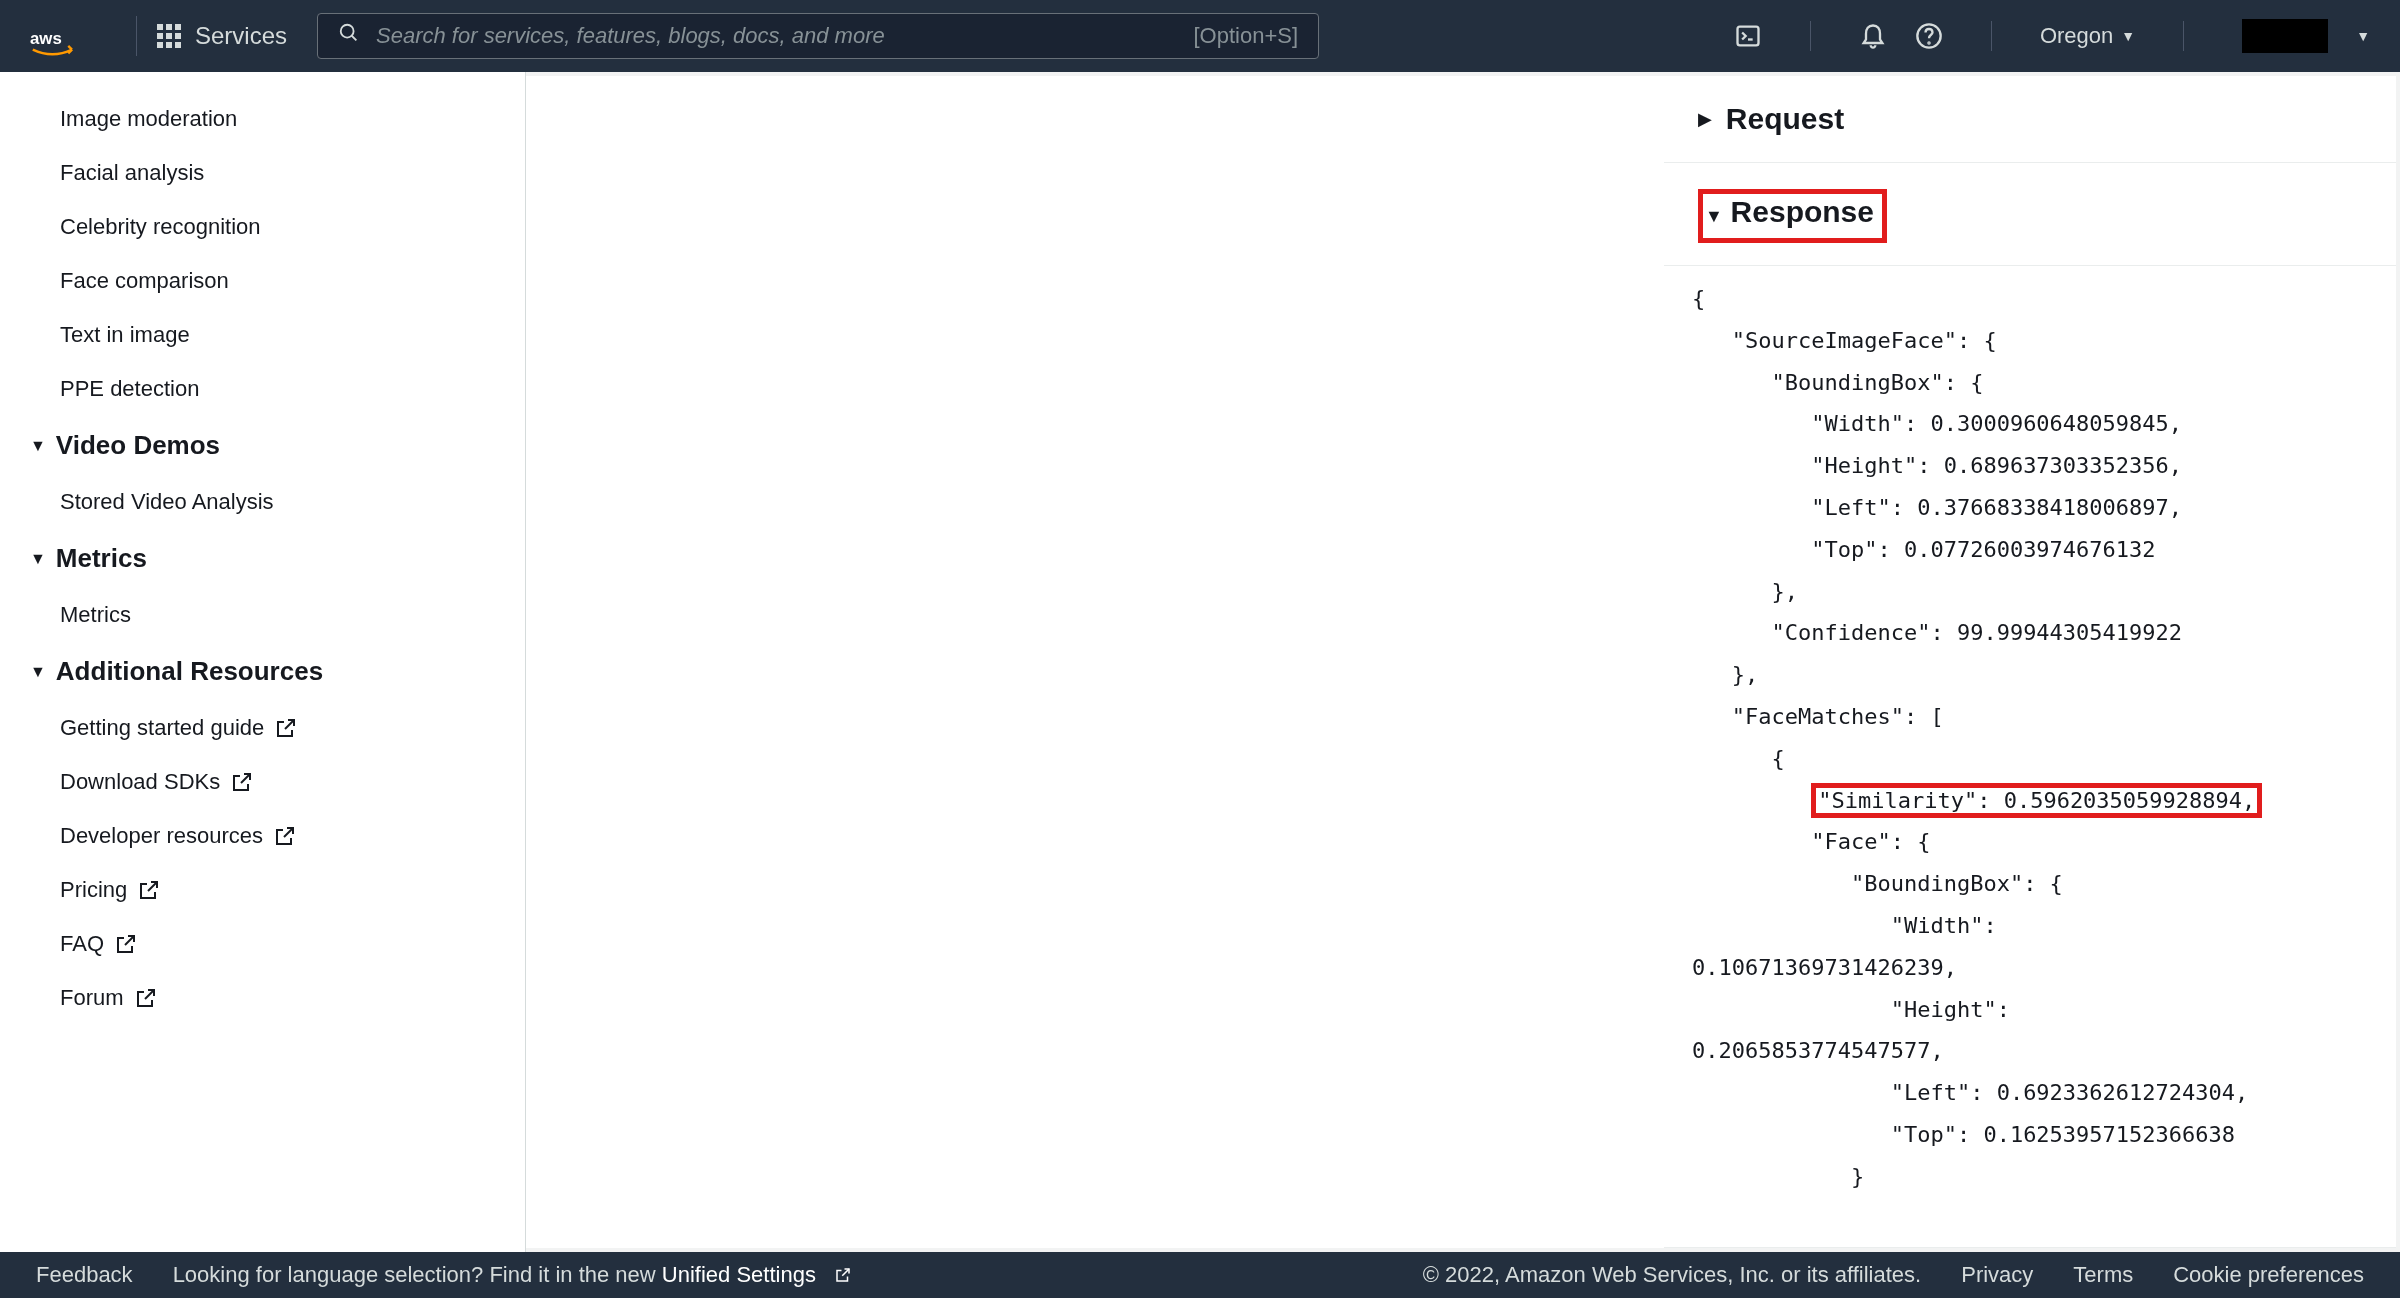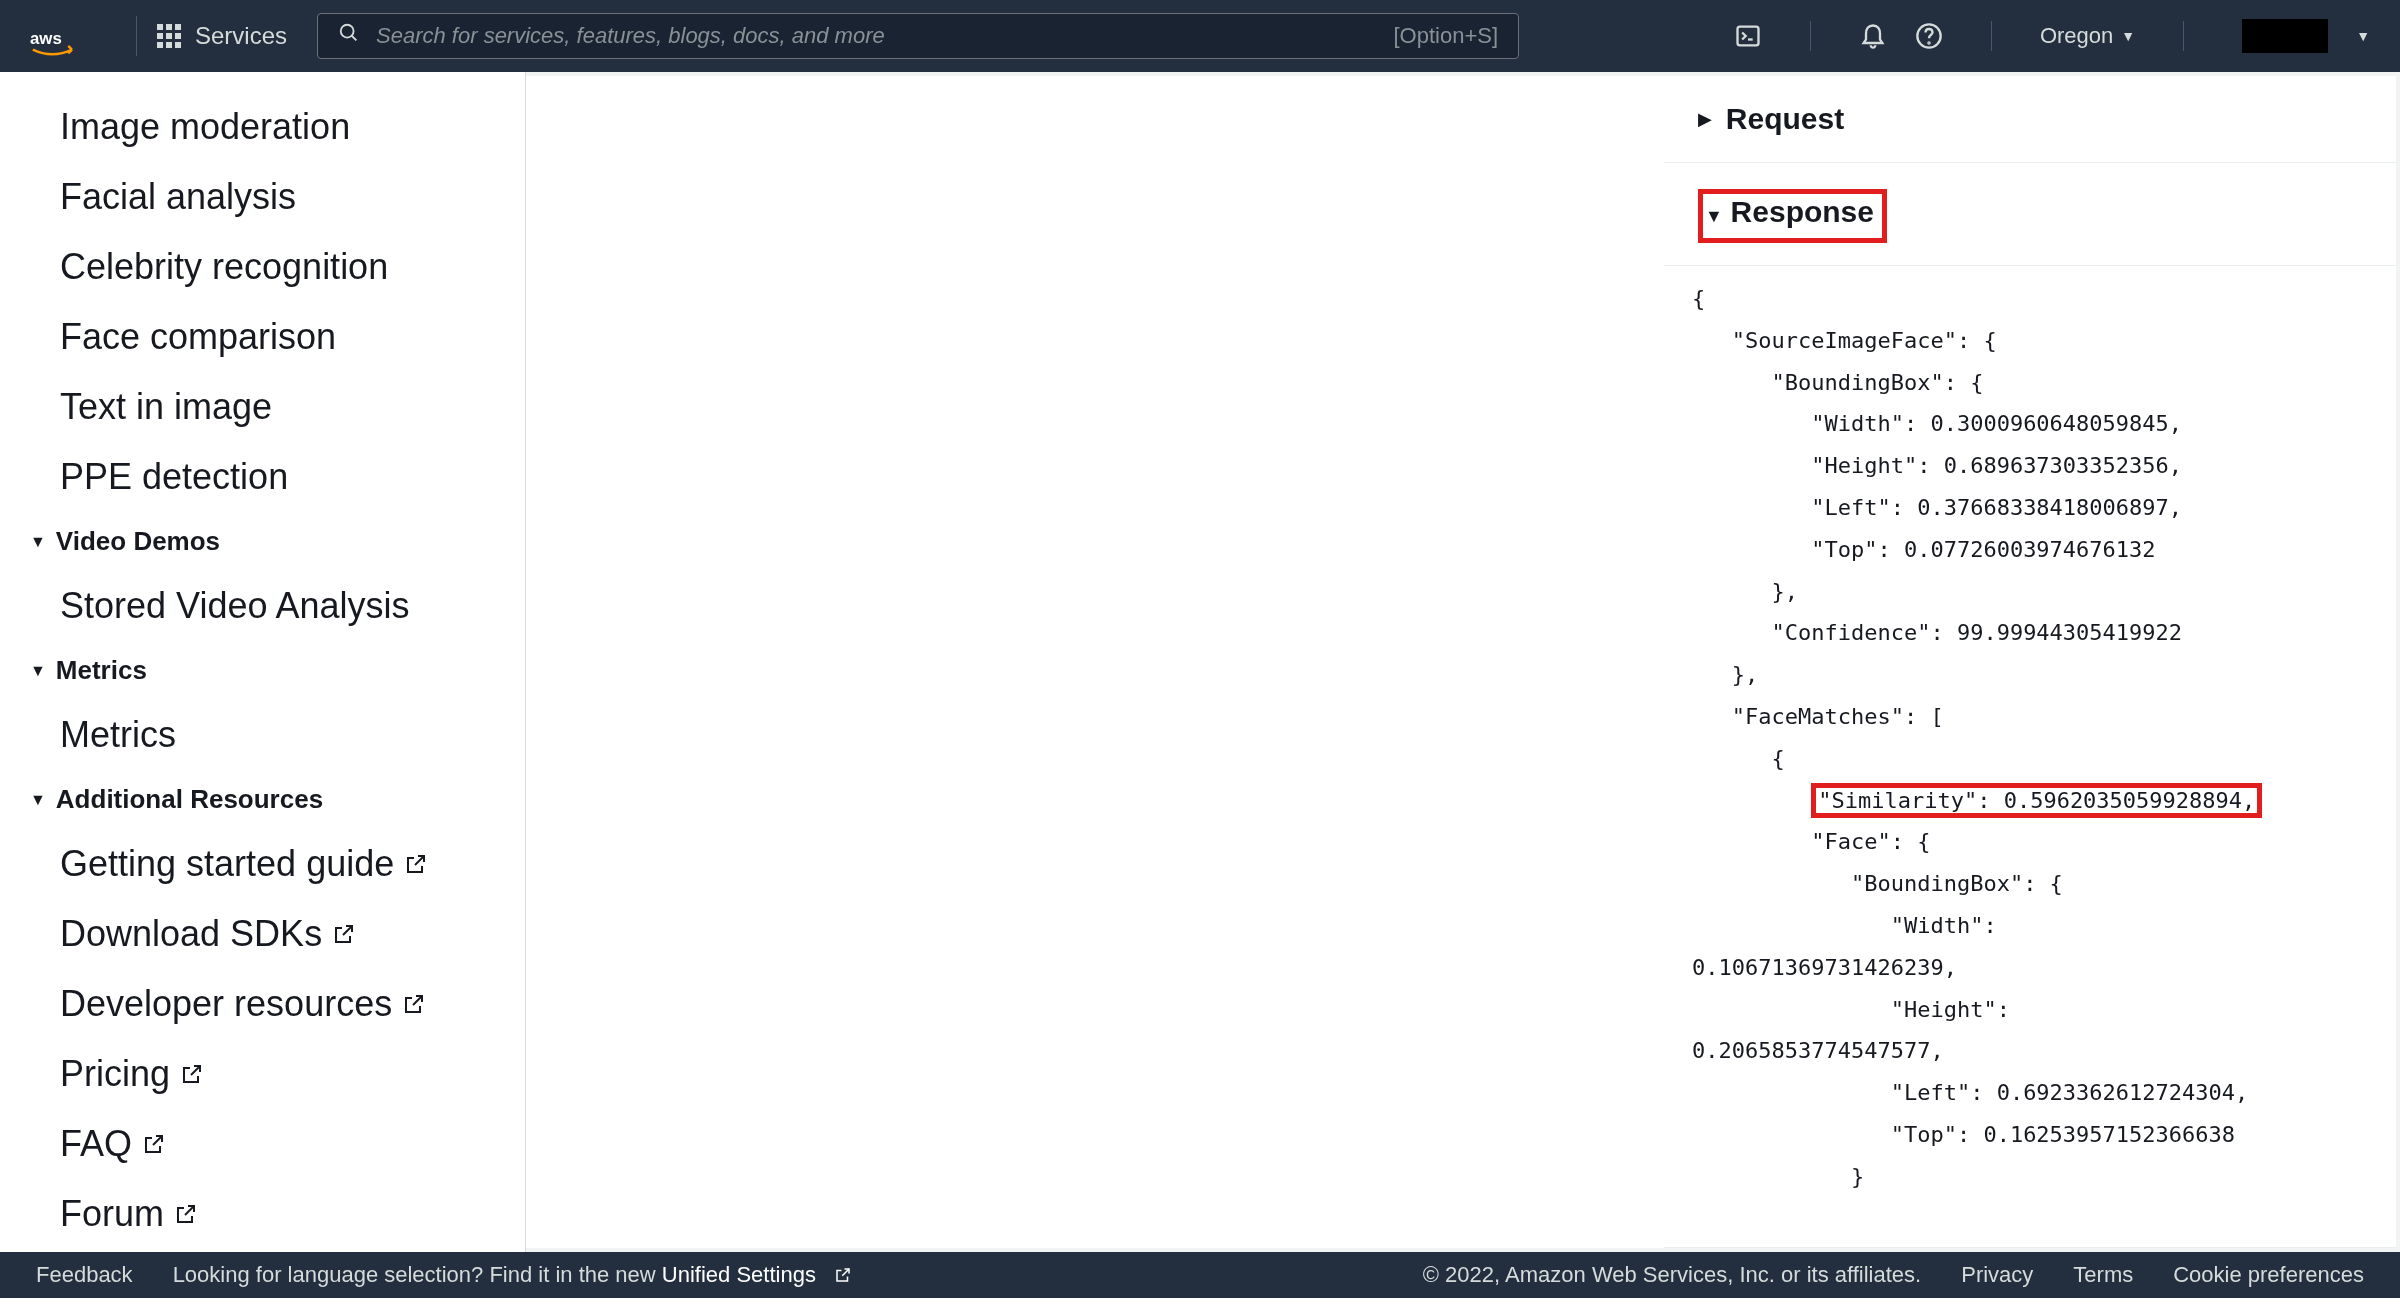--- a/index.html
+++ b/index.html
@@ -64,21 +64,21 @@
     }
     .search-box {
       margin-left: 30px;
       display: flex;
       align-items: center;
       background: #1a2332;
       border: 1px solid #687078;
       border-radius: 4px;
       height: 46px;
       padding: 0 20px;
-      width: 1202px;
+      width: 1002px;
       color: #879196;
       font-size: 22px;
       font-style: italic;
     }
     .search-icon {
       margin-right: 16px;
       font-style: normal;
     }
     .search-shortcut {
       margin-left: auto;
@@ -124,21 +124,21 @@
     
     
     .sidebar {
       width: 526px;
       border-right: 1px solid #d5dbdb;
       padding: 20px 0;
       overflow-y: auto;
     }
     .sidebar-item {
       padding: 14px 60px;
-      font-size: 36px;
+      font-size: 22px;
       color: #16191f;
       cursor: pointer;
     }
     .sidebar-section {
       padding: 14px 30px;
       font-size: 26px;
       font-weight: 700;
       color: #16191f;
       display: flex;
       align-items: center;

